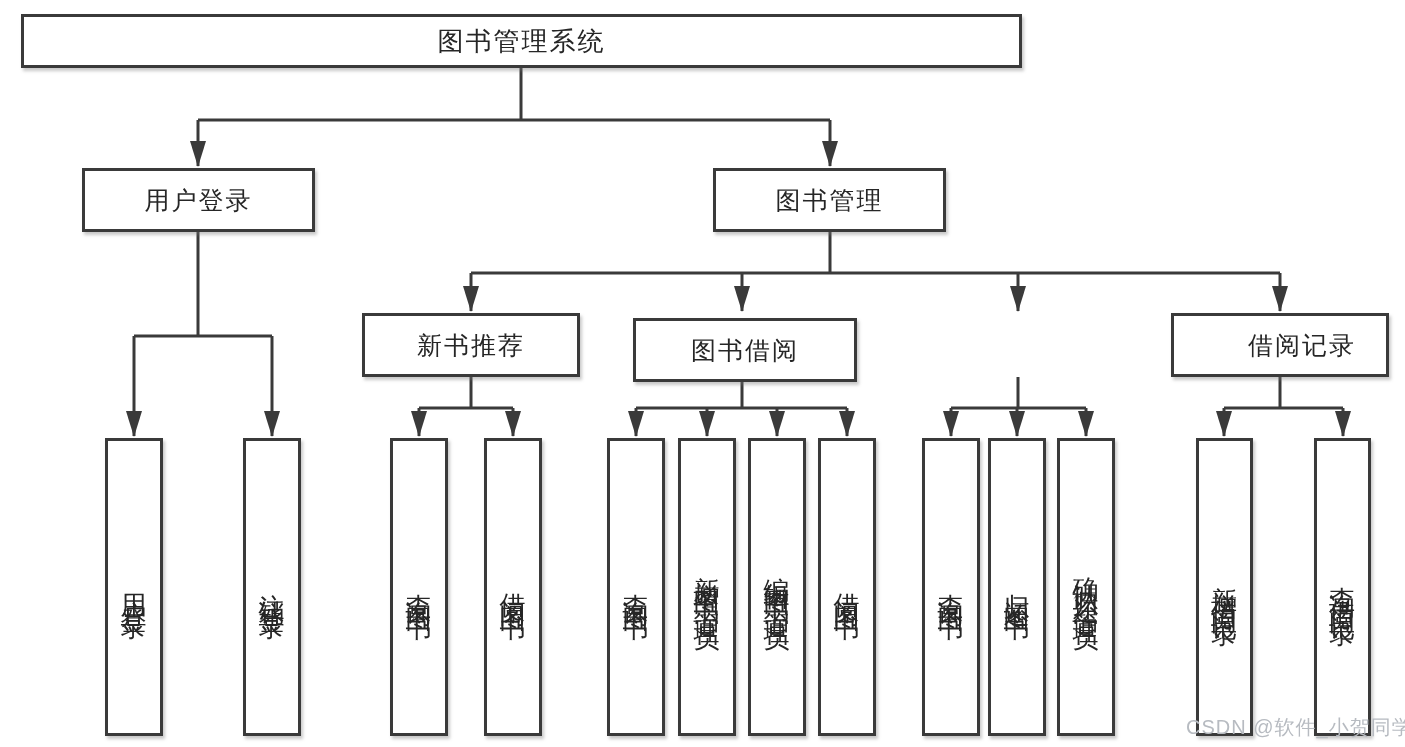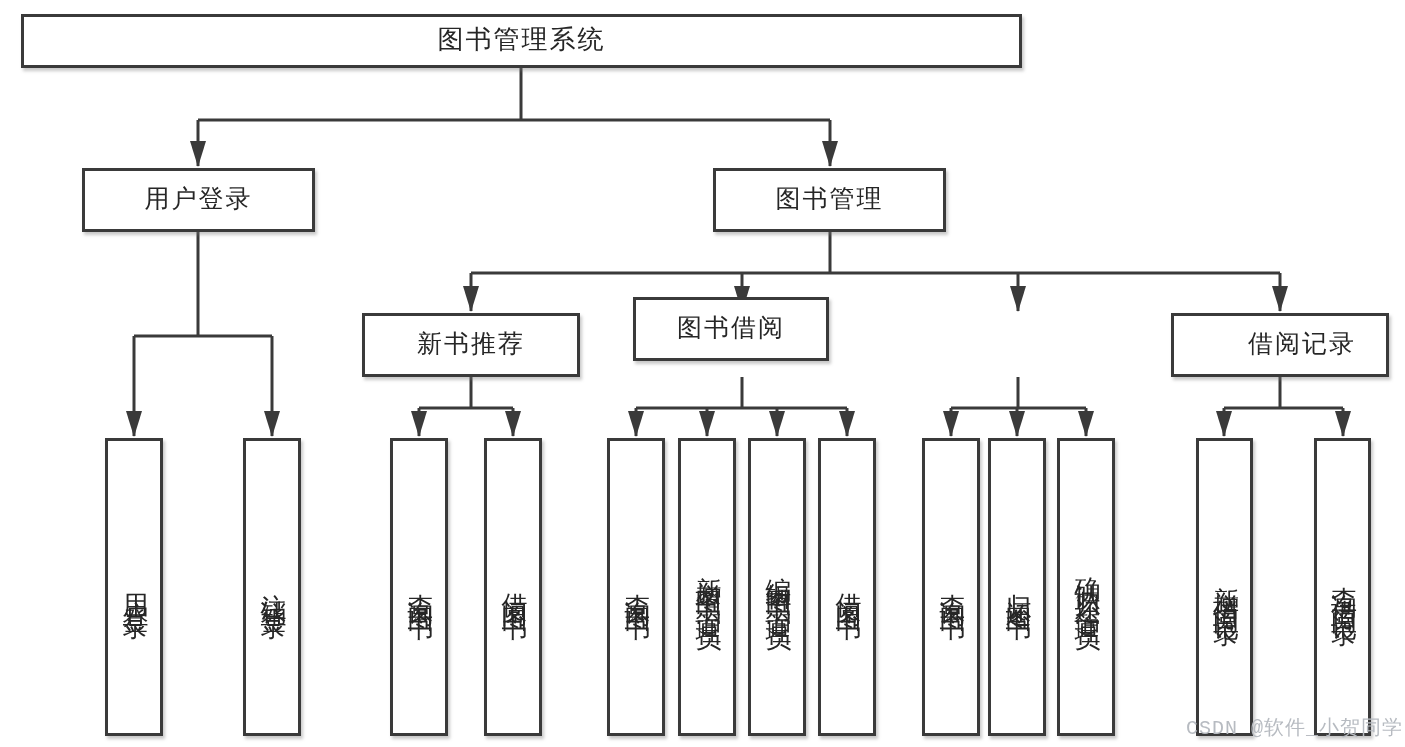--- a/index.html
+++ b/index.html
@@ -1,32 +1,32 @@
 <!DOCTYPE html>
 <html><head>
 <meta charset="utf-8">
 <style>
   html,body{margin:0;padding:0;background:#ffffff;}
   .canvas{
     position:relative;width:1405px;height:747px;background:#ffffff;overflow:hidden;
-    font-family:Liberation Mono, monospace;color:#262626;
+    font-family:Liberation Sans, sans-serif;color:#262626;
   }
   .wires{position:absolute;left:0;top:0;width:1405px;height:747px;pointer-events:none;}
   .wire{stroke:#3a3a3a;stroke-width:3;fill:none;}
   .node{
     position:absolute;box-sizing:border-box;background:#ffffff;border:3px solid #3a3a3a;
     display:flex;align-items:center;justify-content:center;
     box-shadow:2px 3px 3px rgba(120,120,120,0.40);
     font-size:25px;letter-spacing:2px;line-height:1;text-align:center;
   }
   .root-node{left:21px;top:14px;width:1001px;height:54px;font-size:26px;}
   .n-user-login{left:82px;top:168px;width:233px;height:64px;}
   .n-book-mgmt{left:713px;top:168px;width:233px;height:64px;}
   .n-new-book{left:362px;top:313px;width:218px;height:64px;}
-  .n-book-borrow{left:633px;top:297px;width:196px;height:64px;}
+  .n-book-borrow{left:633px;top:318px;width:224px;height:64px;}
   .n-cur-borrow{left:909px;top:313px;width:219px;height:64px;}
   .n-rec-borrow{left:1171px;top:313px;width:218px;height:64px;padding-left:44px;}
   .leaf{
     top:438px;height:298px;width:58px;
     writing-mode:vertical-rl;text-orientation:mixed;
     font-size:26px;letter-spacing:7px;line-height:1;
   }
   .lf-a1{left:105px;} .lf-a2{left:243px;}
   .lf-b1{left:390px;} .lf-b2{left:484px;}
   .lf-c1{left:607px;} .lf-c2{left:678px;} .lf-c3{left:748px;} .lf-c4{left:818px;}

